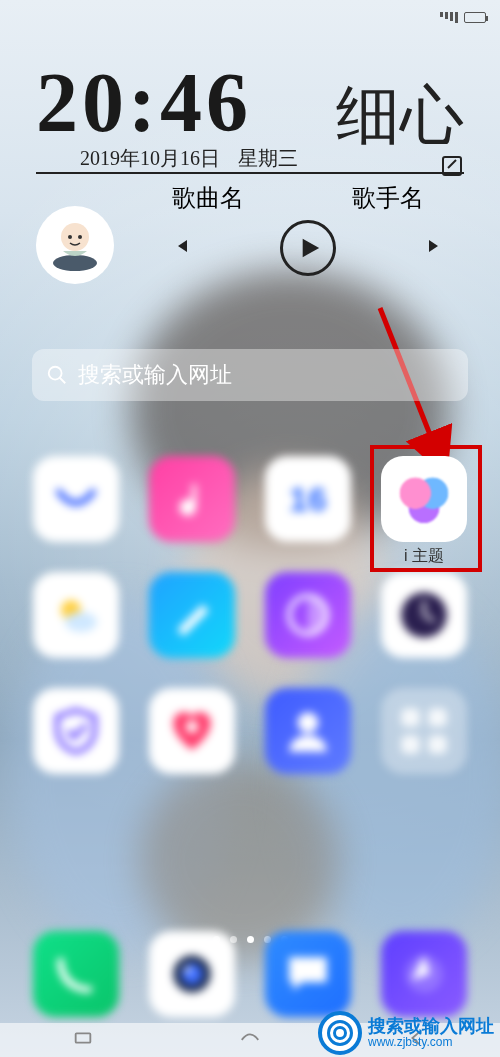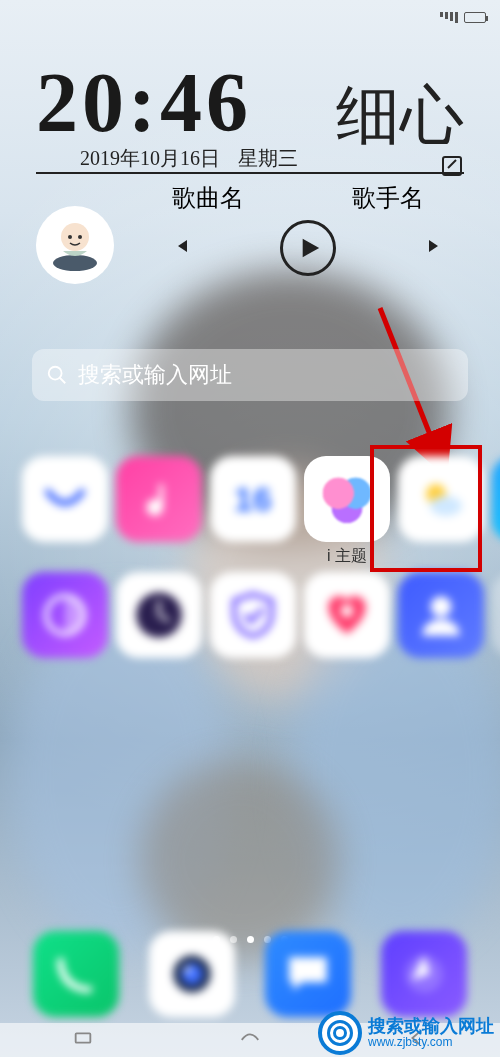--- a/index.html
+++ b/index.html
@@ -53,21 +53,21 @@
   .play svg { width:22px; height:22px; fill:#222; margin-left:4px; }
   .skip svg { width:18px; height:18px; fill:#222; }
 
   .arrow { position:absolute; top:300px; left:370px; pointer-events:none; }
 
   .search { position:absolute; top:349px; left:32px; right:32px; height:52px;
     background:rgba(255,255,255,0.38); border-radius:12px; display:flex; align-items:center; padding:0 14px; gap:10px; }
   .search svg { width:22px; height:22px; stroke:#fff; fill:none; stroke-width:2; }
   .search .ph { font-size:22px; color:#fff; font-family:"STKaiti",serif; }
 
-  .grid { position:absolute; top:456px; left:22px; right:22px; display:grid; grid-template-columns:repeat(6,1fr); gap:10px 8px; }
+  .grid { position:absolute; top:456px; left:22px; right:22px; display:grid; grid-template-columns:repeat(4,1fr); gap:10px 8px; }
   .app { display:flex; flex-direction:column; align-items:center; gap:4px; position:relative; }
   .app .tile { width:86px; height:86px; border-radius:22px; position:relative; filter: blur(4px); }
   .app .lbl { font-size:14px; color:#555; filter: blur(3px); height:16px; font-family:Arial,sans-serif; }
 
   .app.sharp .tile, .app.sharp .lbl { filter:none; }
   .app.sharp .lbl { color:#333; font-size:16px; filter:none; }
 
   .highlight { position:absolute; top:445px; right:18px; width:112px; height:127px; border:4px solid #d30000; z-index:5; pointer-events:none; }
 
   .dots { position:absolute; bottom:114px; left:0; right:0; display:flex; justify-content:center; gap:10px; }

